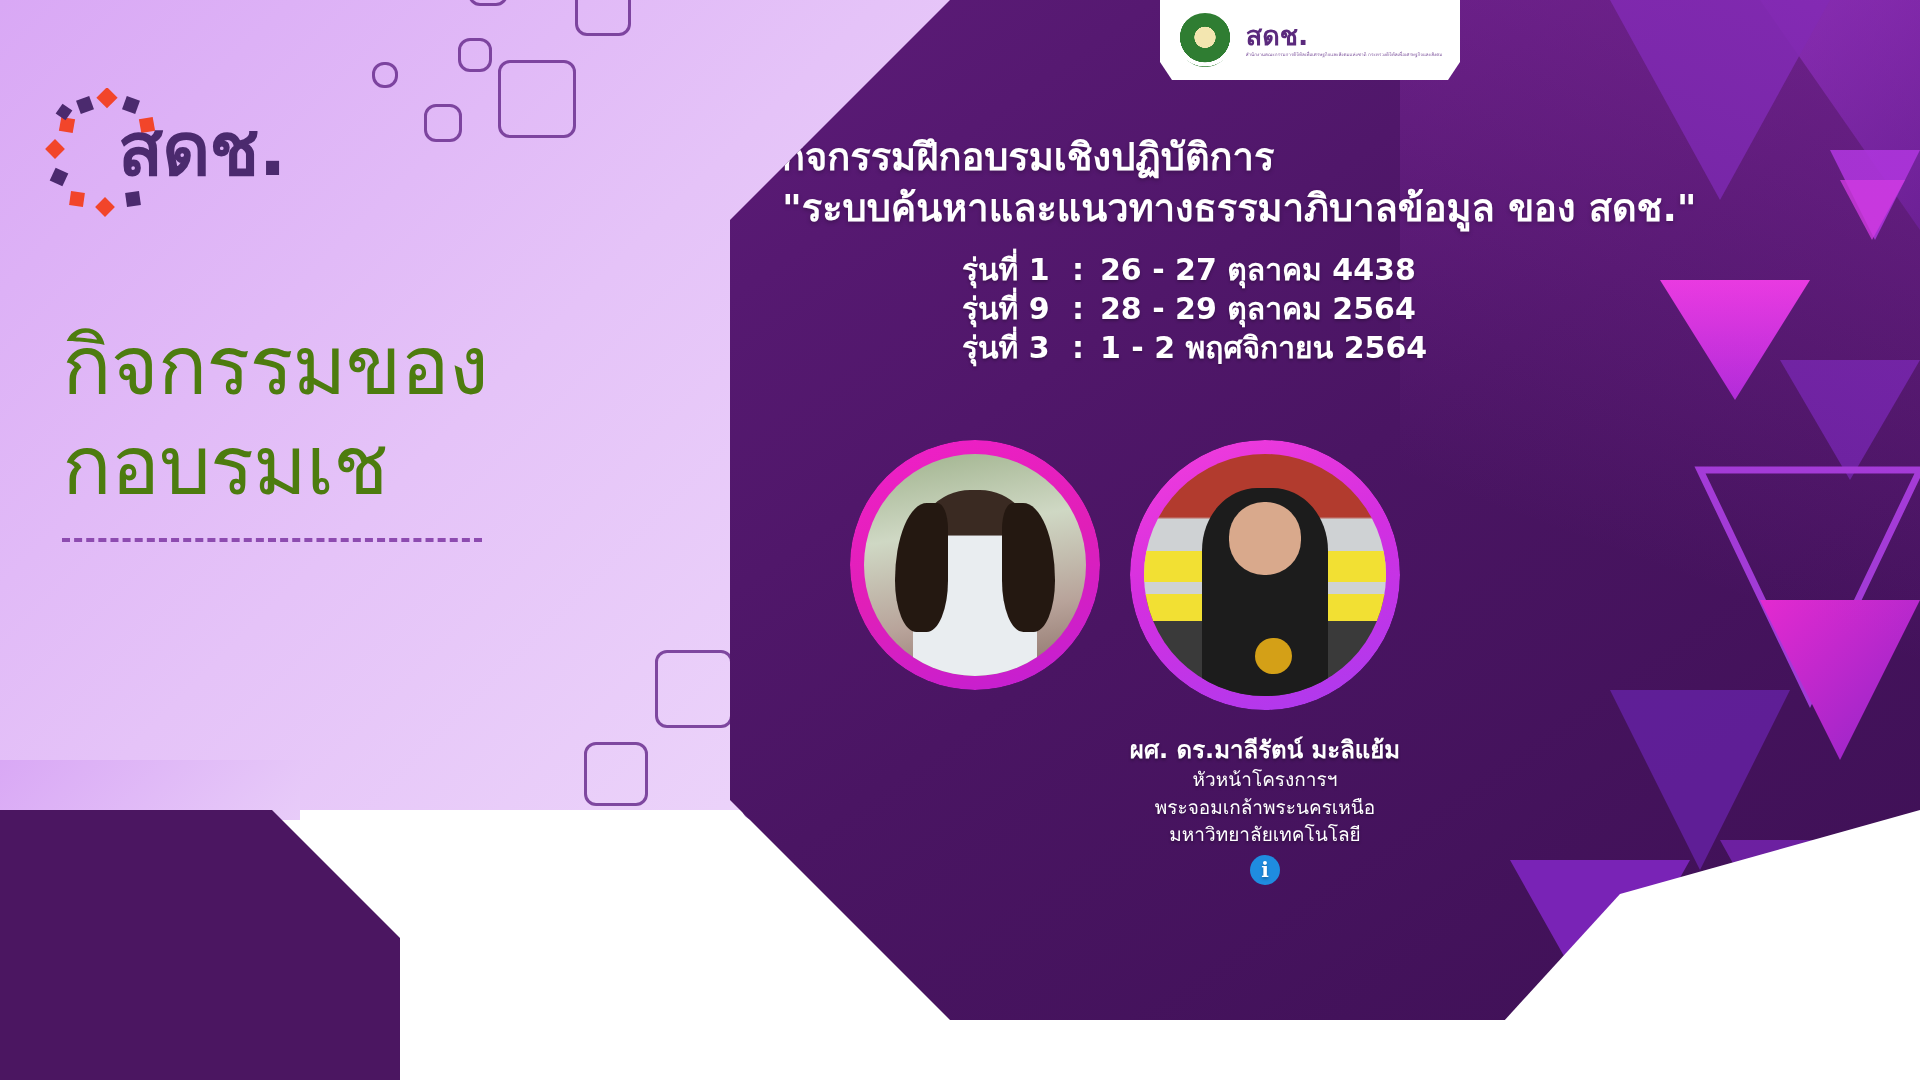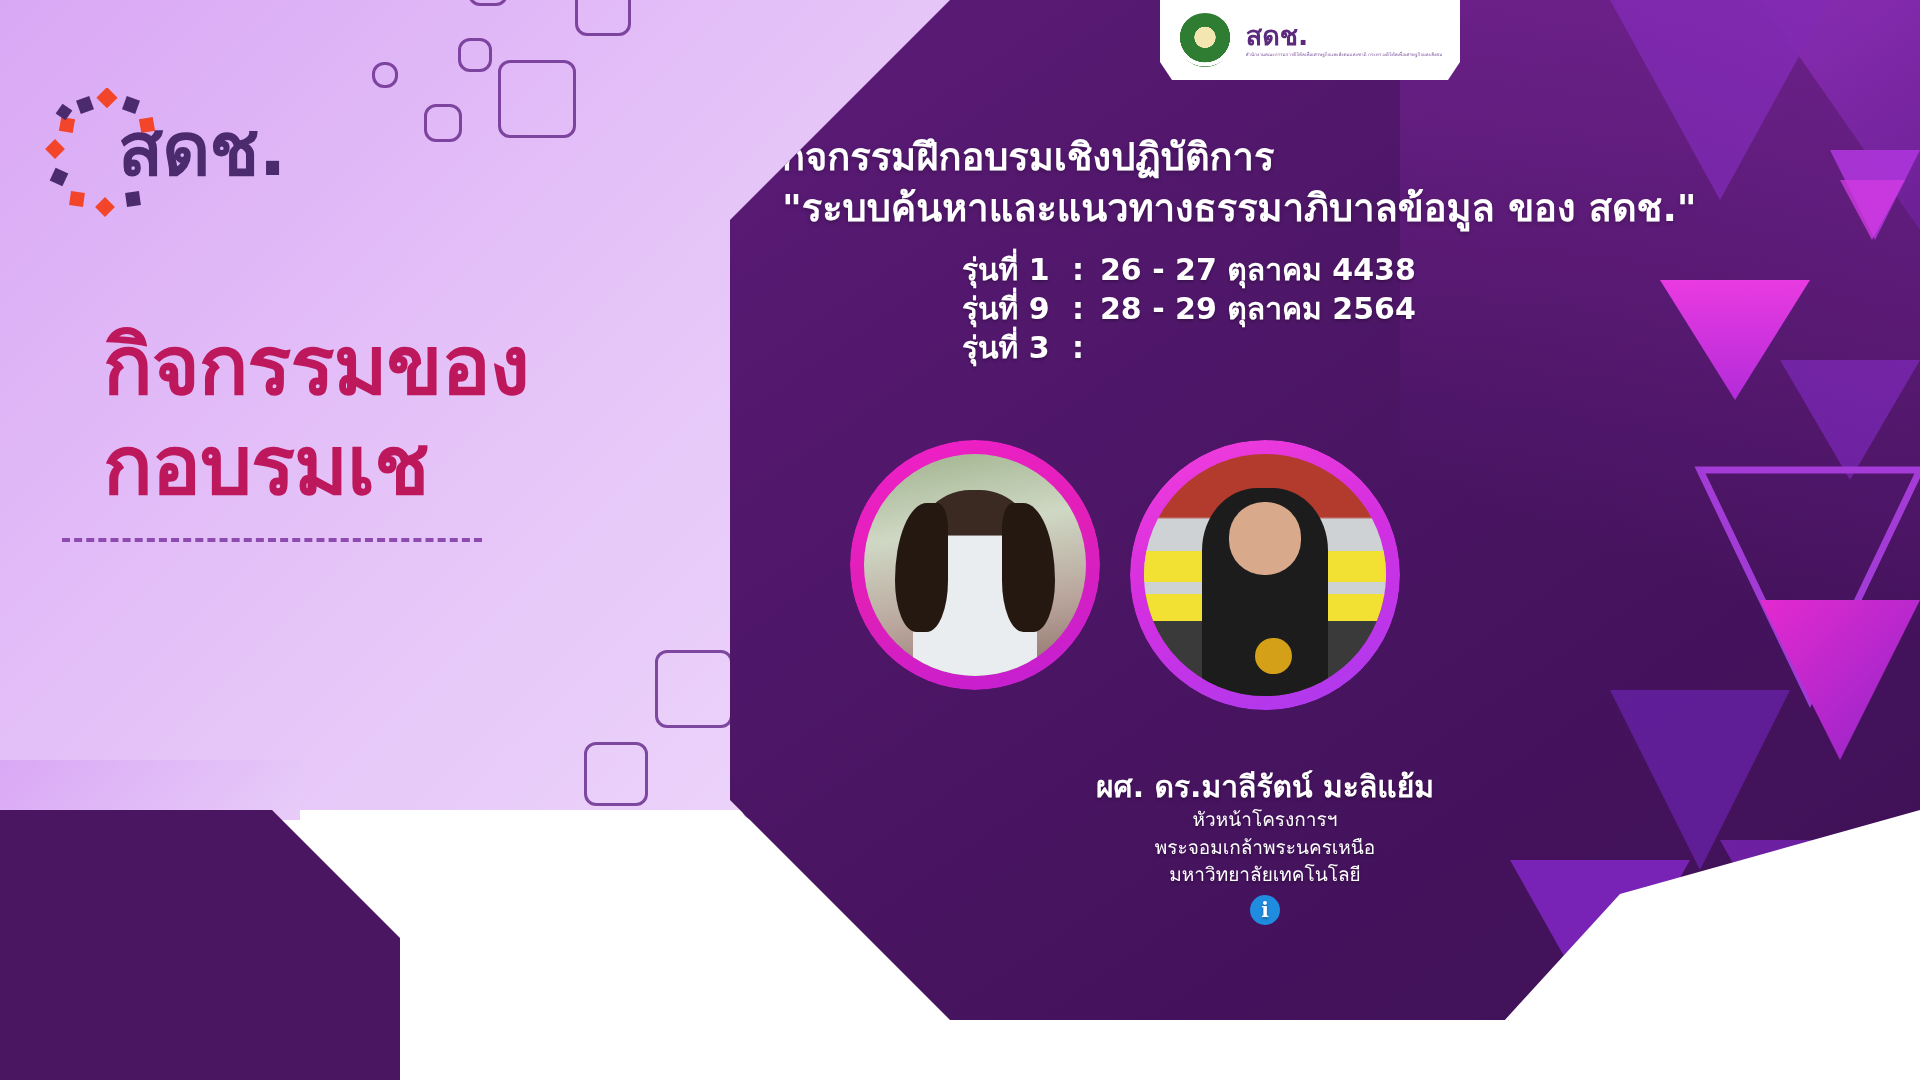--- a/index.html
+++ b/index.html
@@ -26,22 +26,22 @@
   
   .sq{ position:absolute; border:3px solid #6b2f8f; border-radius:12px; opacity:.85;}
 
   
   .logo{ position:absolute; left:40px; top:88px; width:230px; height:130px; }
   .logo-ring{ position:absolute; left:0; top:0; width:130px; height:130px; }
   .logo-word{ position:absolute; left:78px; top:24px; font-size:74px; font-weight:bold;
               color:#4b2a6e; letter-spacing:-1px; line-height:1; }
 
   .head-title{ position:absolute; left:62px; top:316px; width:620px;
-               font-size:82px; font-weight:bold; color:#be185d; line-height:1.22;
-               letter-spacing:-1px;margin-left:41px; }
+               font-size:82px; font-weight:normal; color:#4d7c0f; line-height:1.22;
+               letter-spacing:-1px; }
   .head-rule{ position:absolute; left:62px; top:538px; width:420px; height:0;
               border-top:4px dashed #8d4bb0; }
 
   
   .right-wrap{ position:absolute; left:730px; top:0; width:1190px; height:1044px; }
   .dark-card{
     position:absolute; left:0; top:0; width:1190px; height:1020px;
     background:linear-gradient(145deg,#5c1b78 0%,#4a1563 48%,#3e1055 100%);
     clip-path:polygon(0 220px, 220px 0, 1190px 0, 1190px 1020px, 220px 1020px, 0 800px);
     overflow:hidden;
@@ -106,21 +106,21 @@
         background:#f2e033; }
   .ph-right .person2{ position:absolute; left:24%; top:14%; width:52%; height:86%;
         background:#1c1c1c; border-radius:44% 44% 0 0 / 30% 30% 0 0; }
   .ph-right .face2{ position:absolute; left:35%; top:20%; width:30%; height:30%;
         background:#d9a98c; border-radius:48%; }
   .ph-right .emblem{ position:absolute; left:46%; top:76%; width:15%; height:15%;
         background:#d4a017; border-radius:50%; }
 
   .speaker{ position:absolute; left:300px; top:735px; width:470px; z-index:5;
             text-align:center; color:#fff; text-shadow:0 2px 3px rgba(0,0,0,.3); }
-  .speaker .nm{ font-size:30px; font-weight:bold; line-height:1.3;margin-top:32px; }
+  .speaker .nm{ font-size:24px; font-weight:bold; line-height:1.3; }
   .speaker .rl{ font-size:19px; line-height:1.45; }
   .info-dot{ margin:6px auto 0; width:30px; height:30px; border-radius:50%;
              background:#1f8ce0; color:#fff; font-size:20px; font-weight:bold;
              display:flex; align-items:center; justify-content:center;
              font-family:"DejaVu Serif",serif; }
 
   .white-corner{ position:absolute; right:0; bottom:0; width:470px; height:270px;
                  background:#ffffff; z-index:7;
                  clip-path:polygon(100% 0,100% 100%,0 100%, 170px 84px); }
 </style>
@@ -218,20 +218,21 @@
 
         <div class="srow">
           <span class="s-lab">รุ่นที่ 9</span>
           <span class="s-sep">:</span>
           <span class="s-val">28 - 29 ตุลาคม 2564</span>
         </div>
 
         <div class="srow">
           <span class="s-lab">รุ่นที่ 3</span>
           <span class="s-sep">:</span>
+          <span class="s-val">1 - 2 พฤศจิกายน 2564</span>
         </div>
 
       </div>
 
       <div class="photo ph-left">
         <div class="ring"></div>
         <div class="inner">
           <div class="person"></div>
           <div class="hairL"></div>
           <div class="hairR"></div>

